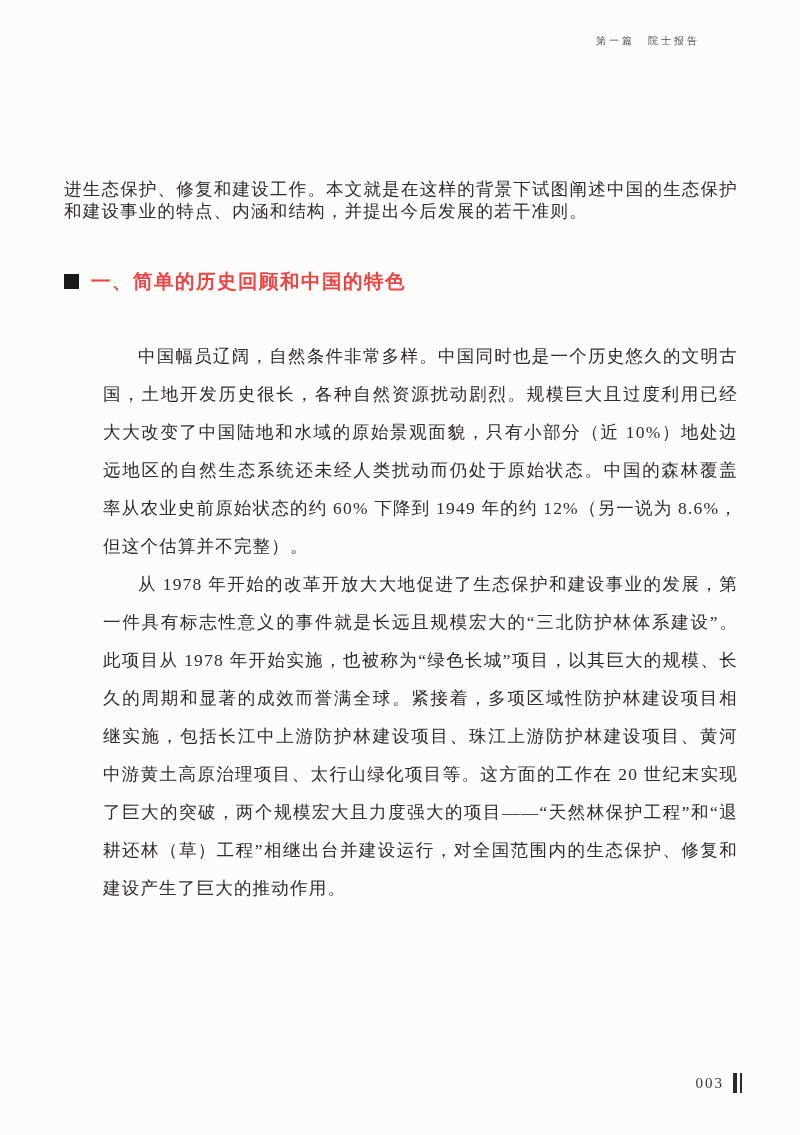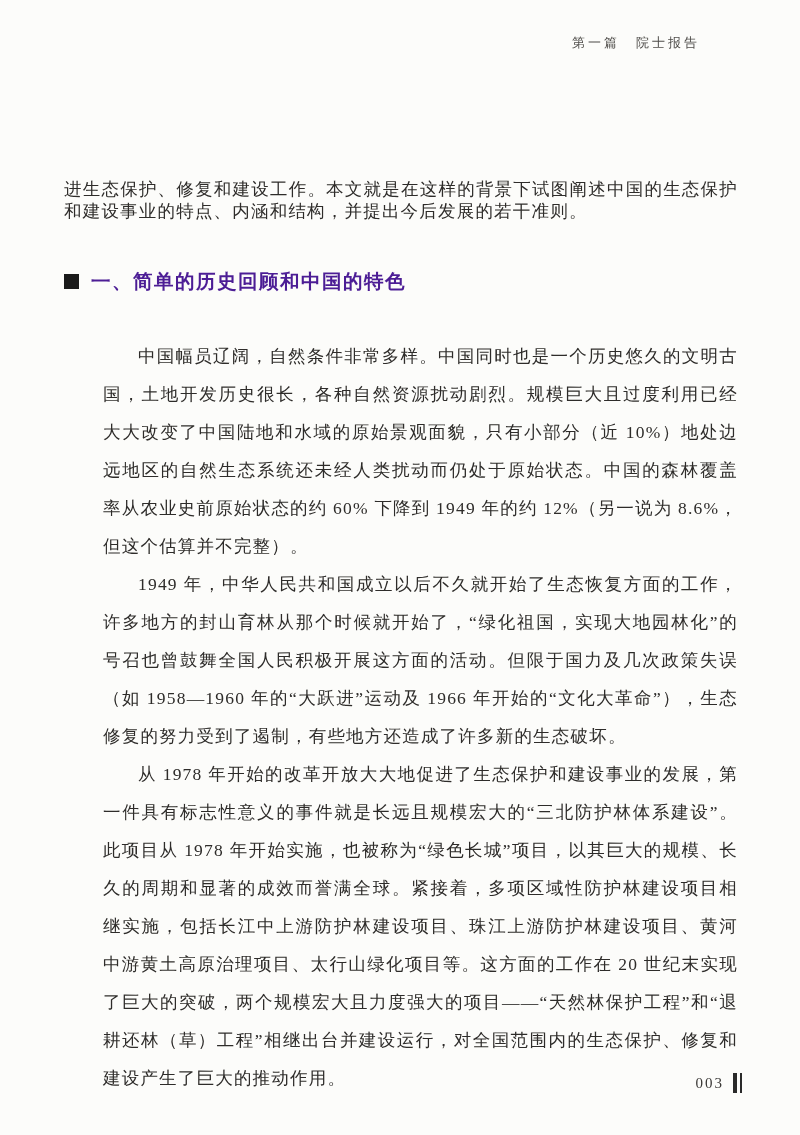--- a/index.html
+++ b/index.html
@@ -12,21 +12,21 @@
     background: #fcfcfa;
     font-family: "Liberation Serif", "DejaVu Serif", serif;
     color: #2e2c2a;
     overflow: hidden;
   }
   
   .running-head {
     position: absolute;
     top: 34px;
     right: 100px;
-    font-size: 13px;
+    font-size: 10px;
     color: #4f4d4a;
     letter-spacing: 3px;
     font-family: Liberation Mono, monospace;
   }
   
   .content {
     position: absolute;
     left: 64px;
     right: 62px;
     top: 0;
@@ -38,21 +38,21 @@
     text-align: justify;
     letter-spacing: 1.2px;
   }
   .section-heading {
     margin-top: 46px;
     display: flex;
     align-items: center;
     font-family: "Liberation Sans", "DejaVu Sans", sans-serif;
     font-weight: bold;
     font-size: 19.5px;
-    color: #4c1d95;
+    color: #ef4444;
     letter-spacing: 1.5px;
   }
   .heading-marker {
     width: 15px;
     height: 15px;
     background: #1a1a1a;
     margin-right: 12px;
     flex: 0 0 auto;
   }
   .body-block { margin-top: 42px; }
@@ -92,21 +92,20 @@
 
     <p class="intro-para">进生态保护、修复和建设工作。本文就是在这样的背景下试图阐述中国的生态保护和建设事业的特点、内涵和结构，并提出今后发展的若干准则。</p>
 
     <div class="section-heading">
       <span class="heading-marker"></span>
       <span>一、简单的历史回顾和中国的特色</span>
     </div>
 
     <div class="body-block">
       <p class="body-para">中国幅员辽阔，自然条件非常多样。中国同时也是一个历史悠久的文明古国，土地开发历史很长，各种自然资源扰动剧烈。规模巨大且过度利用已经大大改变了中国陆地和水域的原始景观面貌，只有小部分（近 10%）地处边远地区的自然生态系统还未经人类扰动而仍处于原始状态。中国的森林覆盖率从农业史前原始状态的约 60% 下降到 1949 年的约 12%（另一说为 8.6%，但这个估算并不完整）。</p>
-      <p class="body-para">1949 年，中华人民共和国成立以后不久就开始了生态恢复方面的工作，许多地方的封山育林从那个时候就开始了，“绿化祖国，实现大地园林化”的号召也曾鼓舞全国人民积极开展这方面的活动。但限于国力及几次政策失误（如 1958—1960 年的“大跃进”运动及 1966 年开始的“文化大革命”），生态修复的努力受到了遏制，有些地方还造成了许多新的生态破坏。</p>
       <p class="body-para">从 1978 年开始的改革开放大大地促进了生态保护和建设事业的发展，第一件具有标志性意义的事件就是长远且规模宏大的“三北防护林体系建设”。此项目从 1978 年开始实施，也被称为“绿色长城”项目，以其巨大的规模、长久的周期和显著的成效而誉满全球。紧接着，多项区域性防护林建设项目相继实施，包括长江中上游防护林建设项目、珠江上游防护林建设项目、黄河中游黄土高原治理项目、太行山绿化项目等。这方面的工作在 20 世纪末实现了巨大的突破，两个规模宏大且力度强大的项目——“天然林保护工程”和“退耕还林（草）工程”相继出台并建设运行，对全国范围内的生态保护、修复和建设产生了巨大的推动作用。</p>
     </div>
 
   </div>
 
   <div class="folio">
     <span class="folio-num">003</span>
     <span class="folio-bars">
       <span class="bar-thick"></span>
       <span class="bar-thin"></span>

